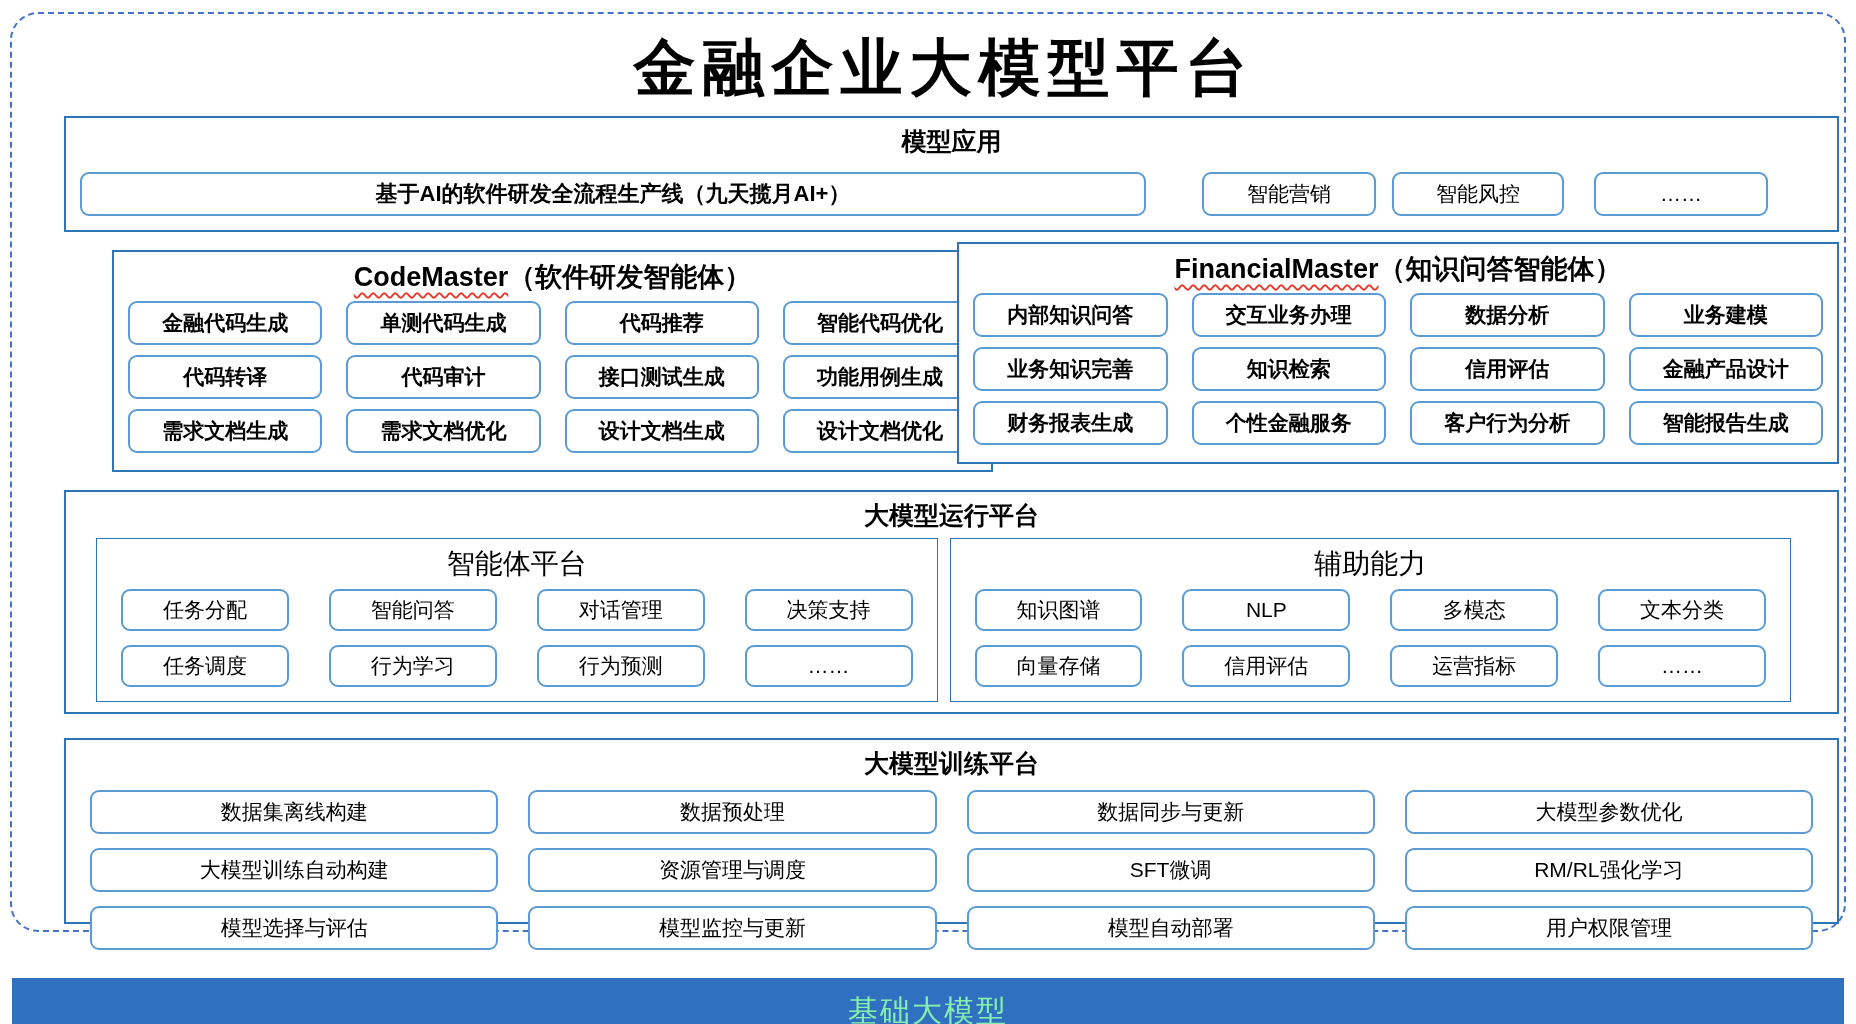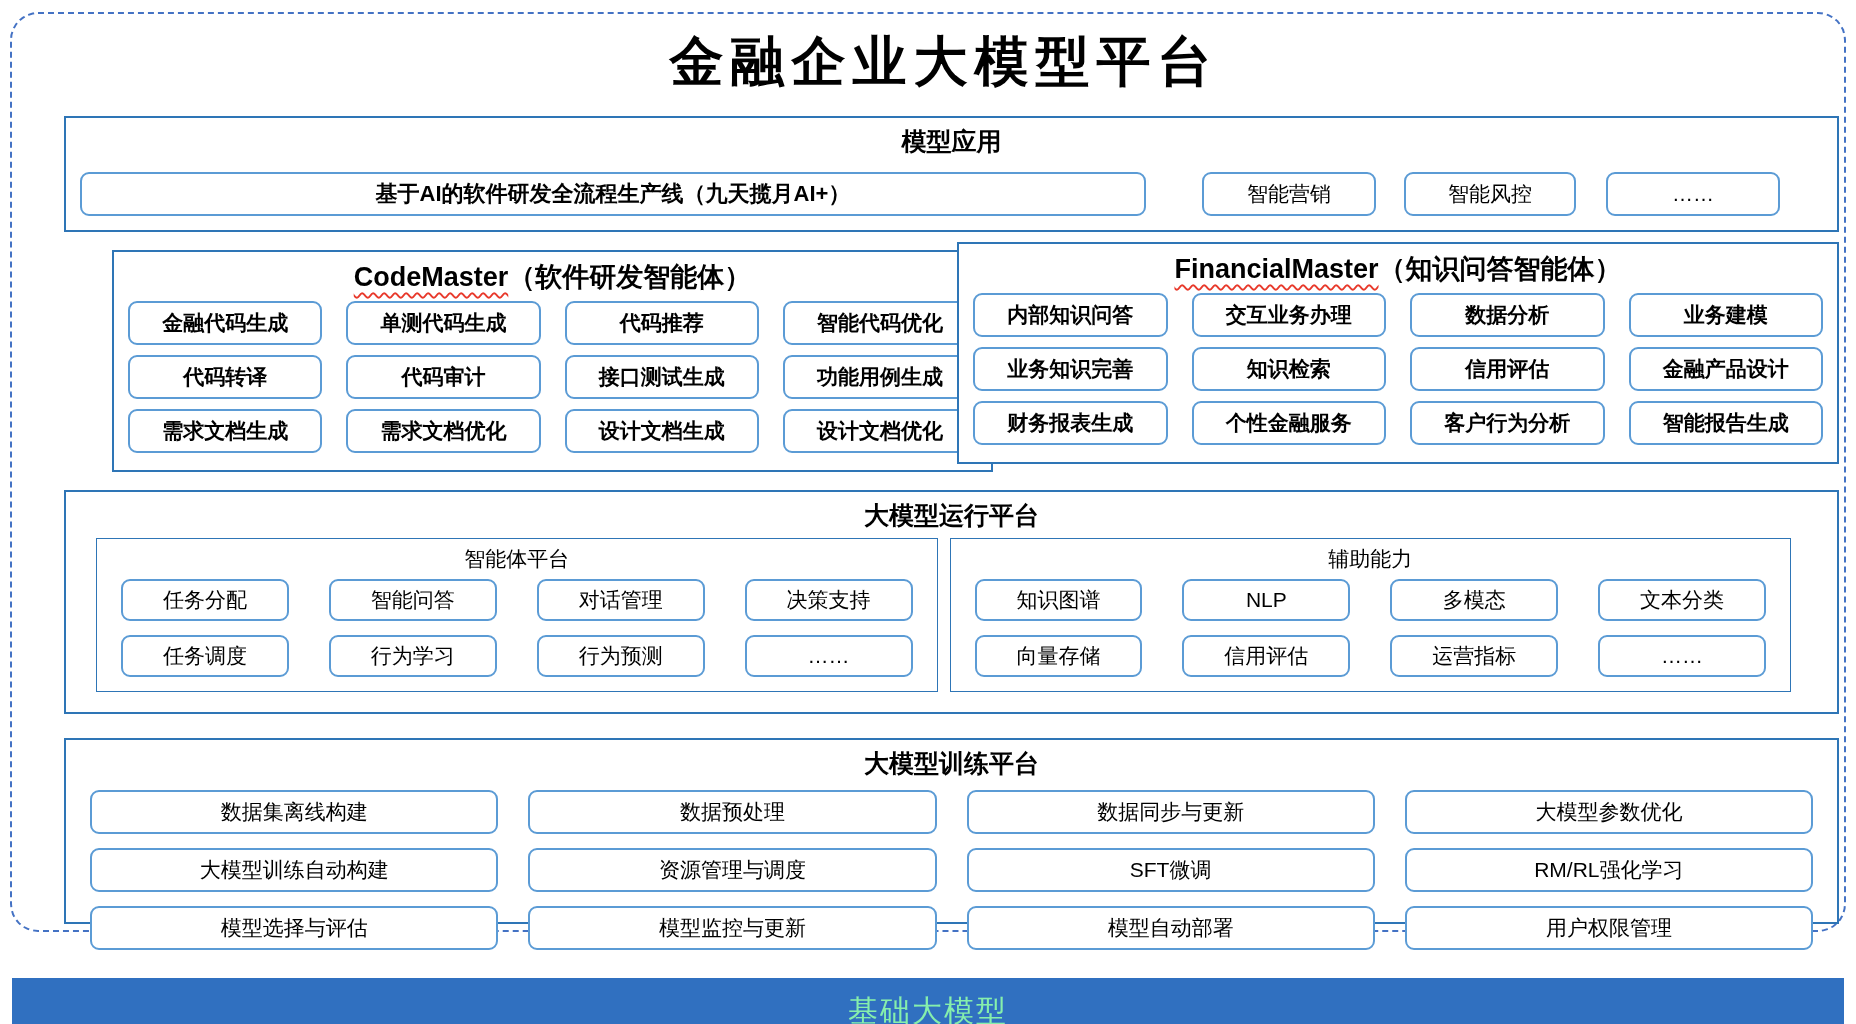--- a/index.html
+++ b/index.html
@@ -21,21 +21,21 @@
     border: 2px dashed #4472C4;
     border-radius: 28px;
   }
   .main-title {
     position: absolute;
     left: 0; top: 26px;
     width: 100%;
     text-align: center;
     font-family: "Liberation Serif", "DejaVu Serif", serif;
     font-weight: bold;
-    font-size: 54px;
+    font-size: 62px;
     letter-spacing: 7px;
     color: #000000;
     padding-left: 32px;
   }
   .sec {
     position: absolute;
     border: 2px solid #2E75B6;
     background: #ffffff;
   }
   .sec-h {
@@ -68,21 +68,21 @@
   .item.bold { font-weight: bold; }
   
   #sec-app { left: 64px; top: 116px; width: 1775px; height: 116px; }
   #sec-app .row {
     display: flex;
     align-items: center;
     padding: 14px 0 0 14px;
   }
   #sec-app .big { width: 1066px; font-weight: bold; font-size: 22px; }
   #sec-app .sm1 { width: 174px; margin-left: 56px; }
-  #sec-app .sm2 { width: 172px; margin-left: 28px; }
+  #sec-app .sm2 { width: 172px; margin-left: 16px; }
   #sec-app .sm3 { width: 174px; margin-left: 30px; }
   
   #sec-code  { left: 64px;  top: 250px; width: 881px; height: 222px; margin-left: 48px; }
   #sec-fin   { left: 957px; top: 242px; width: 882px; height: 222px; }
   .grid4 {
     display: grid;
     grid-template-columns: repeat(4, 1fr);
     gap: 10px 24px;
     padding: 6px 14px 0 14px;
   }
@@ -94,21 +94,21 @@
     padding: 6px 46px 0 30px;
   }
   .subpanel {
     flex: 1;
     border: 1.5px solid #2E75B6;
     background: #ffffff;
     padding-bottom: 14px;
   }
   .sub-h {
     text-align: center;
-    font-size: 21px;
+    font-size: 28px;
     font-weight: normal;
     padding-top: 6px;
     color: #000000;
   }
   .subpanel .grid4 { padding: 6px 24px 0 24px; gap: 14px 40px; }
   .subpanel .item { height: 42px; }
   
   #sec-train { left: 64px; top: 738px; width: 1775px; height: 186px; }
   .grid6 {
     display: grid;

